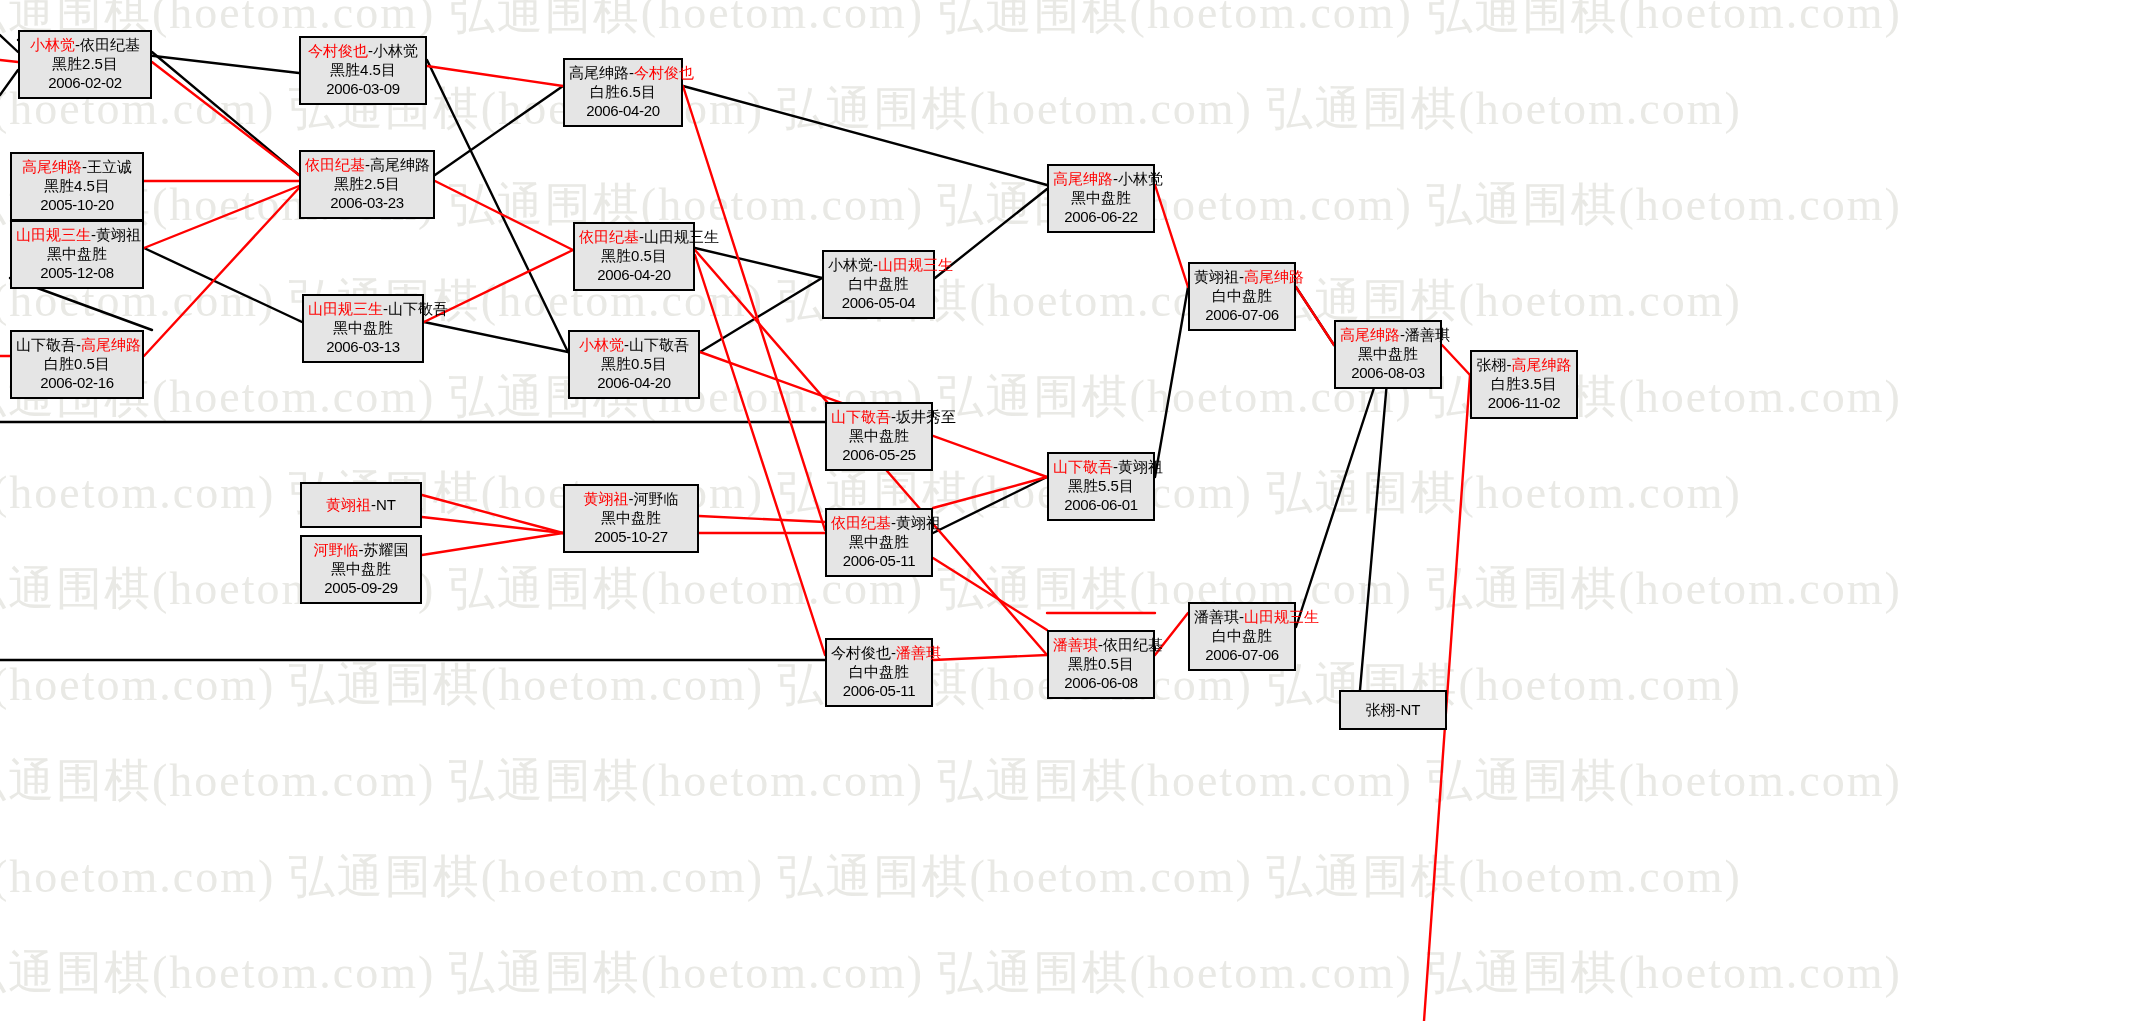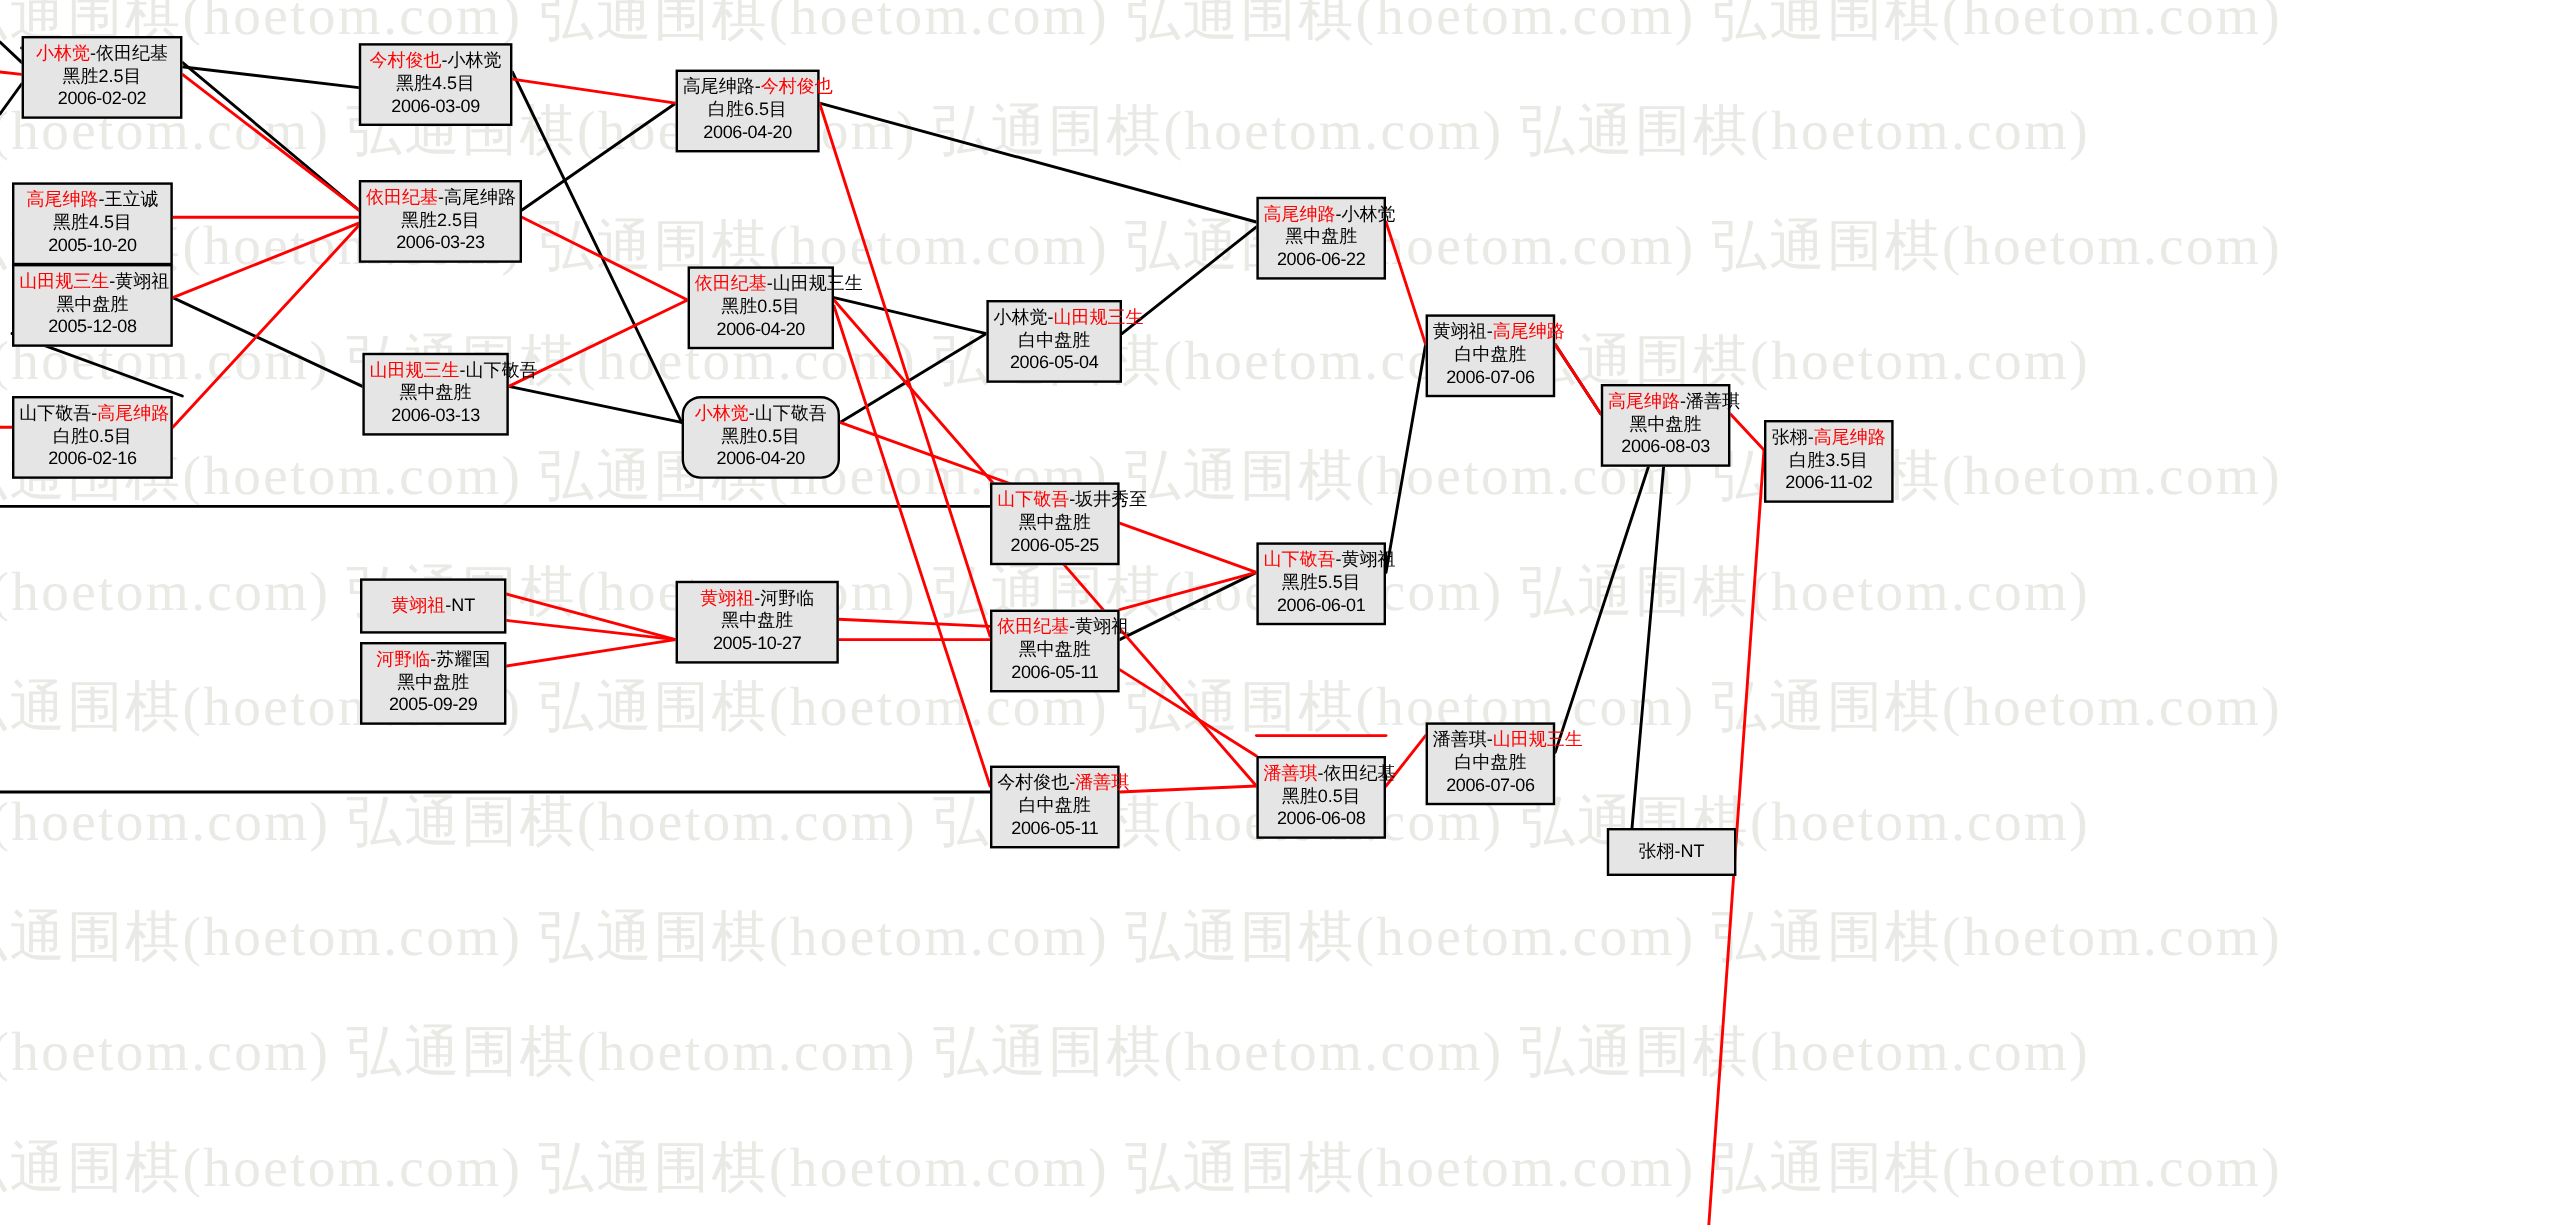--- a/index.html
+++ b/index.html
@@ -181,21 +181,21 @@
     <div class="result">白胜6.5目</div>
     <div class="date">2006-04-20</div>
   </div>
 
   <div class="node" style="left:573px;top:222px;width:122px;">
     <div class="players"><span class="win">依田纪基</span><span class="sep">-</span><span class="lose">山田规三生</span></div>
     <div class="result">黑胜0.5目</div>
     <div class="date">2006-04-20</div>
   </div>
 
-  <div class="node" style="left:568px;top:330px;width:132px;border-radius:16px;">
+  <div class="node" style="left:568px;top:330px;width:132px;">
     <div class="players"><span class="win">小林觉</span><span class="sep">-</span><span class="lose">山下敬吾</span></div>
     <div class="result">黑胜0.5目</div>
     <div class="date">2006-04-20</div>
   </div>
 
   <div class="node" style="left:822px;top:250px;width:113px;">
     <div class="players"><span class="lose">小林觉</span><span class="sep">-</span><span class="win">山田规三生</span></div>
     <div class="result">白中盘胜</div>
     <div class="date">2006-05-04</div>
   </div>

